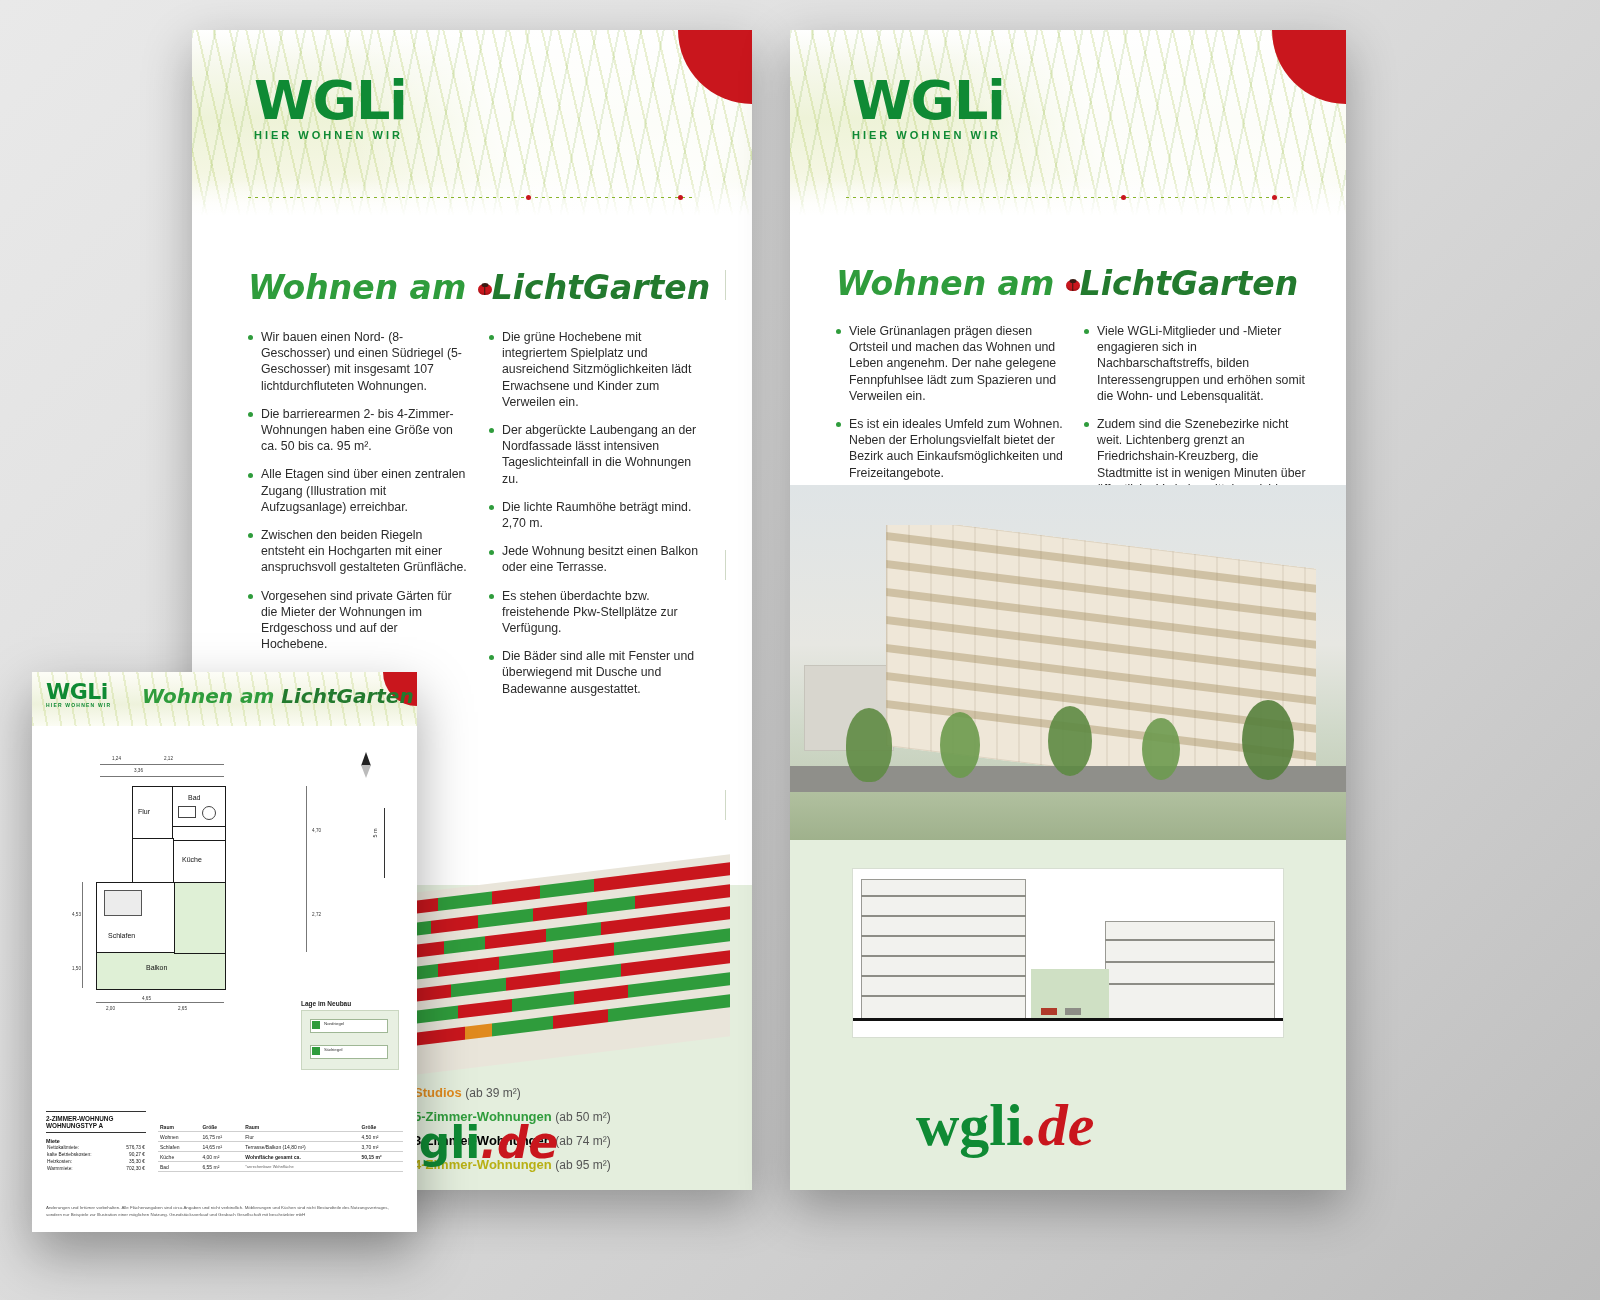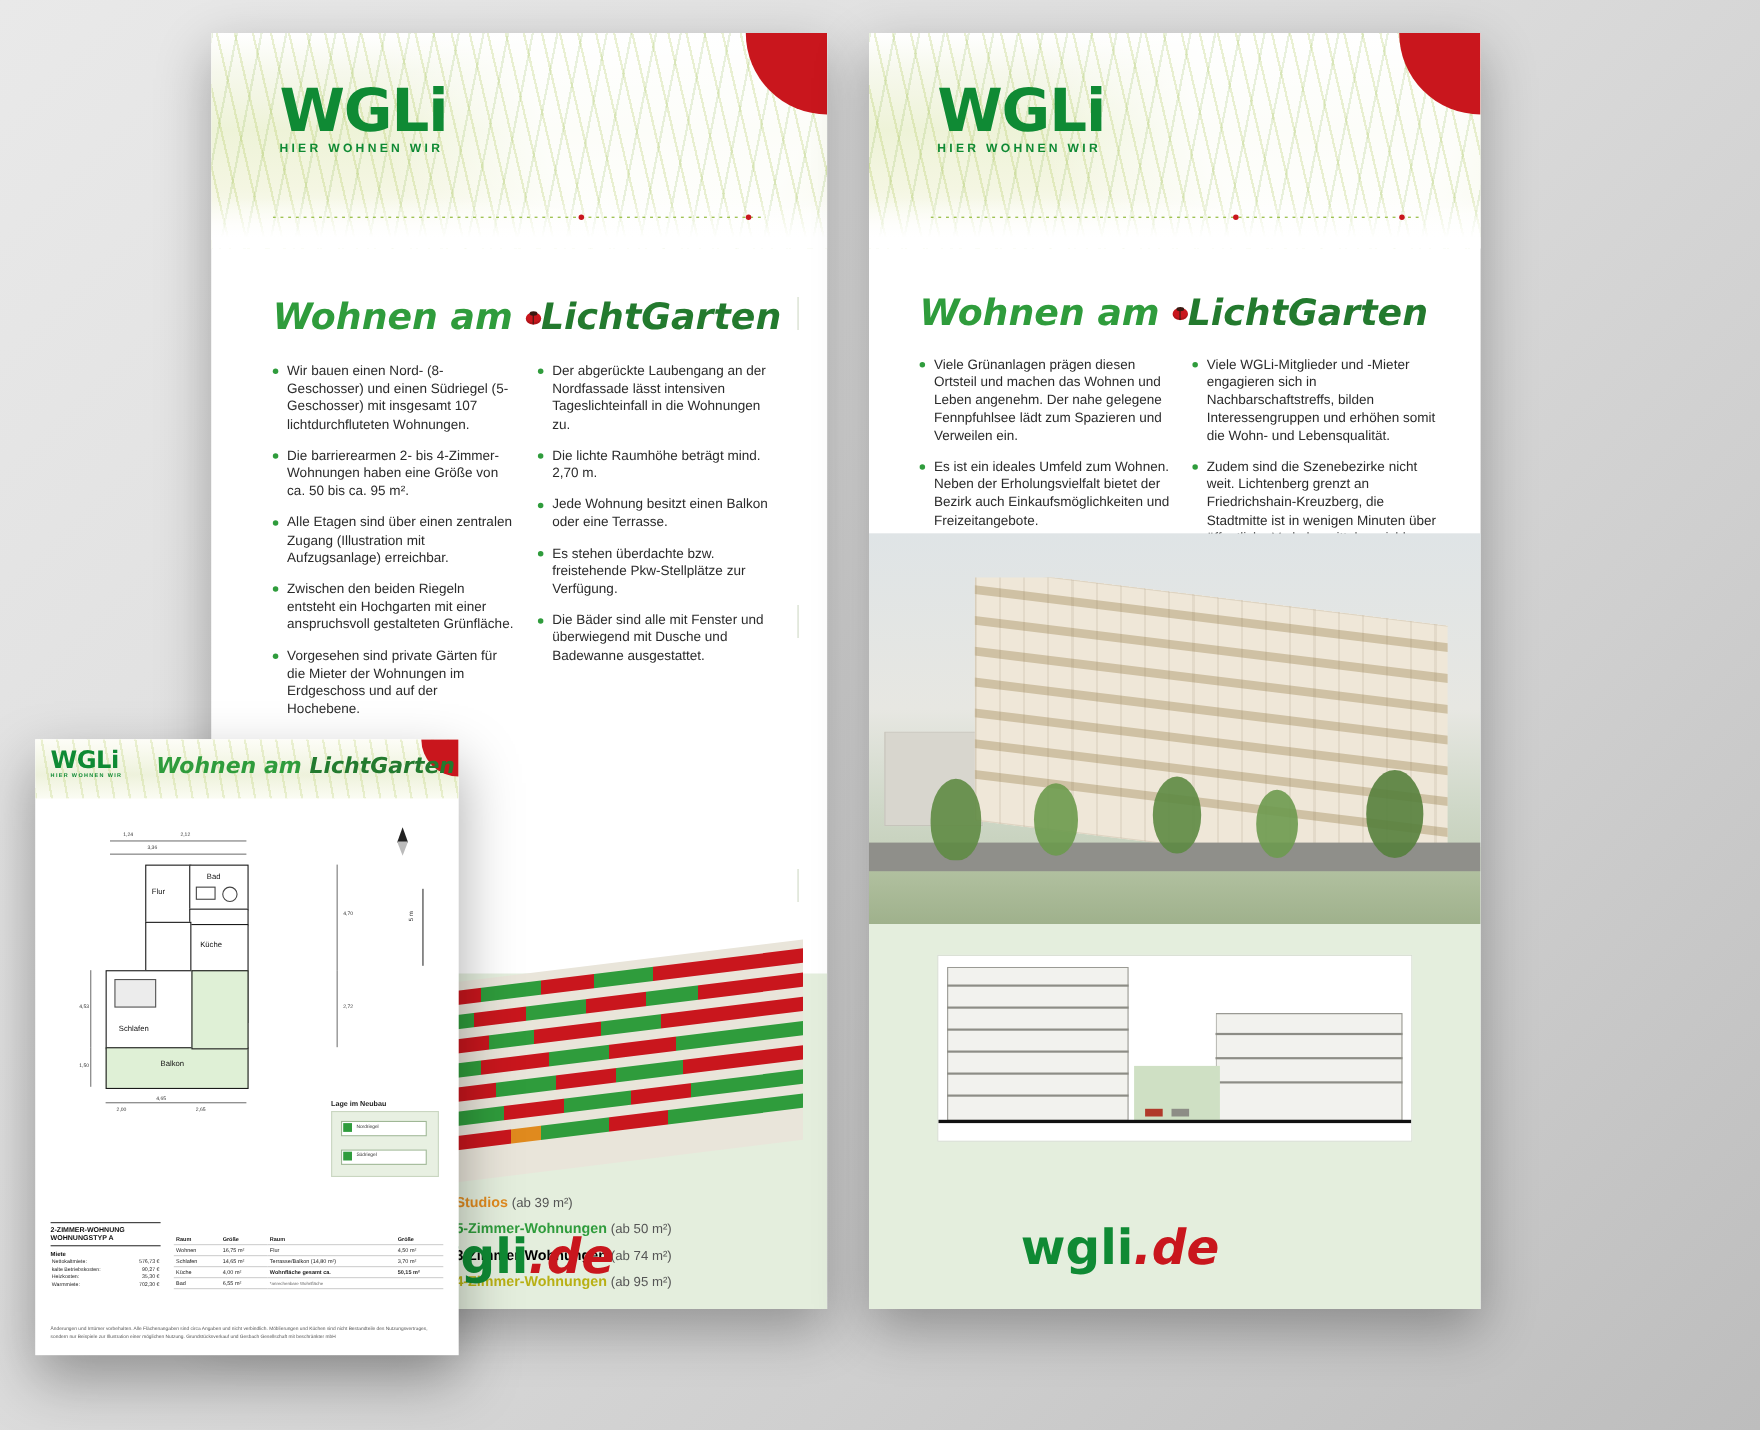--- a/index.html
+++ b/index.html
@@ -126,20 +126,21 @@
 
     <div class="cols">
       <ul class="bl">
         <li>Wir bauen einen Nord- (8-Geschosser) und einen Südriegel (5-Geschosser) mit insgesamt 107 lichtdurchfluteten Wohnungen.</li>
         <li>Die barrierearmen 2- bis 4-Zimmer-Wohnungen haben eine Größe von ca. 50 bis ca. 95 m².</li>
         <li>Alle Etagen sind über einen zentralen Zugang (Illustration mit Aufzugsanlage) erreichbar.</li>
         <li>Zwischen den beiden Riegeln entsteht ein Hochgarten mit einer anspruchsvoll gestalteten Grünfläche.</li>
         <li>Vorgesehen sind private Gärten für die Mieter der Wohnungen im Erdgeschoss und auf der Hochebene.</li>
       </ul>
       <ul class="bl">
+        <li>Die grüne Hochebene mit integriertem Spielplatz und ausreichend Sitzmöglichkeiten lädt Erwachsene und Kinder zum Verweilen ein.</li>
         <li>Der abgerückte Laubengang an der Nordfassade lässt intensiven Tageslichteinfall in die Wohnungen zu.</li>
         <li>Die lichte Raumhöhe beträgt mind. 2,70 m.</li>
         <li>Jede Wohnung besitzt einen Balkon oder eine Terrasse.</li>
         <li>Es stehen überdachte bzw. freistehende Pkw-Stellplätze zur Verfügung.</li>
         <li>Die Bäder sind alle mit Fenster und überwiegend mit Dusche und Badewanne ausgestattet.</li>
       </ul>
     </div>
 
     <div class="tick" style="top:240px;height:30px;"></div>
     <div class="tick" style="top:520px;height:30px;"></div>
@@ -258,21 +259,21 @@
           <div style="position:absolute;left:0;right:0;top:18px;height:2px;background:#8d8d86;"></div>
           <div style="position:absolute;left:0;right:0;top:40px;height:2px;background:#8d8d86;"></div>
           <div style="position:absolute;left:0;right:0;top:62px;height:2px;background:#8d8d86;"></div>
         </div>
         <div style="position:absolute;left:178px;bottom:18px;width:78px;height:50px;background:#cfe0c4;"></div>
         <div style="position:absolute;left:0;right:0;bottom:16px;height:3px;background:#111;"></div>
         <div style="position:absolute;left:188px;bottom:22px;width:16px;height:7px;background:#b03a2a;"></div>
         <div style="position:absolute;left:212px;bottom:22px;width:16px;height:7px;background:#8d8d86;"></div>
       </div>
 
-      <div class="wgli-de" style="position:absolute;left:138px;bottom:30px;font-size:44px;">
+      <div class="wgli-de" style="position:absolute;left:126px;bottom:30px;font-size:60px;font-family:Liberation Serif, serif;">
         <span>wgli</span><span class="de">.de</span>
       </div>
     </div>
   </div>
 
   <div class="flyer" id="flyer3">
     <div class="hdr3">
       <div class="corner3"></div>
       <div class="logo3">
         <div class="w">WGLi</div>

